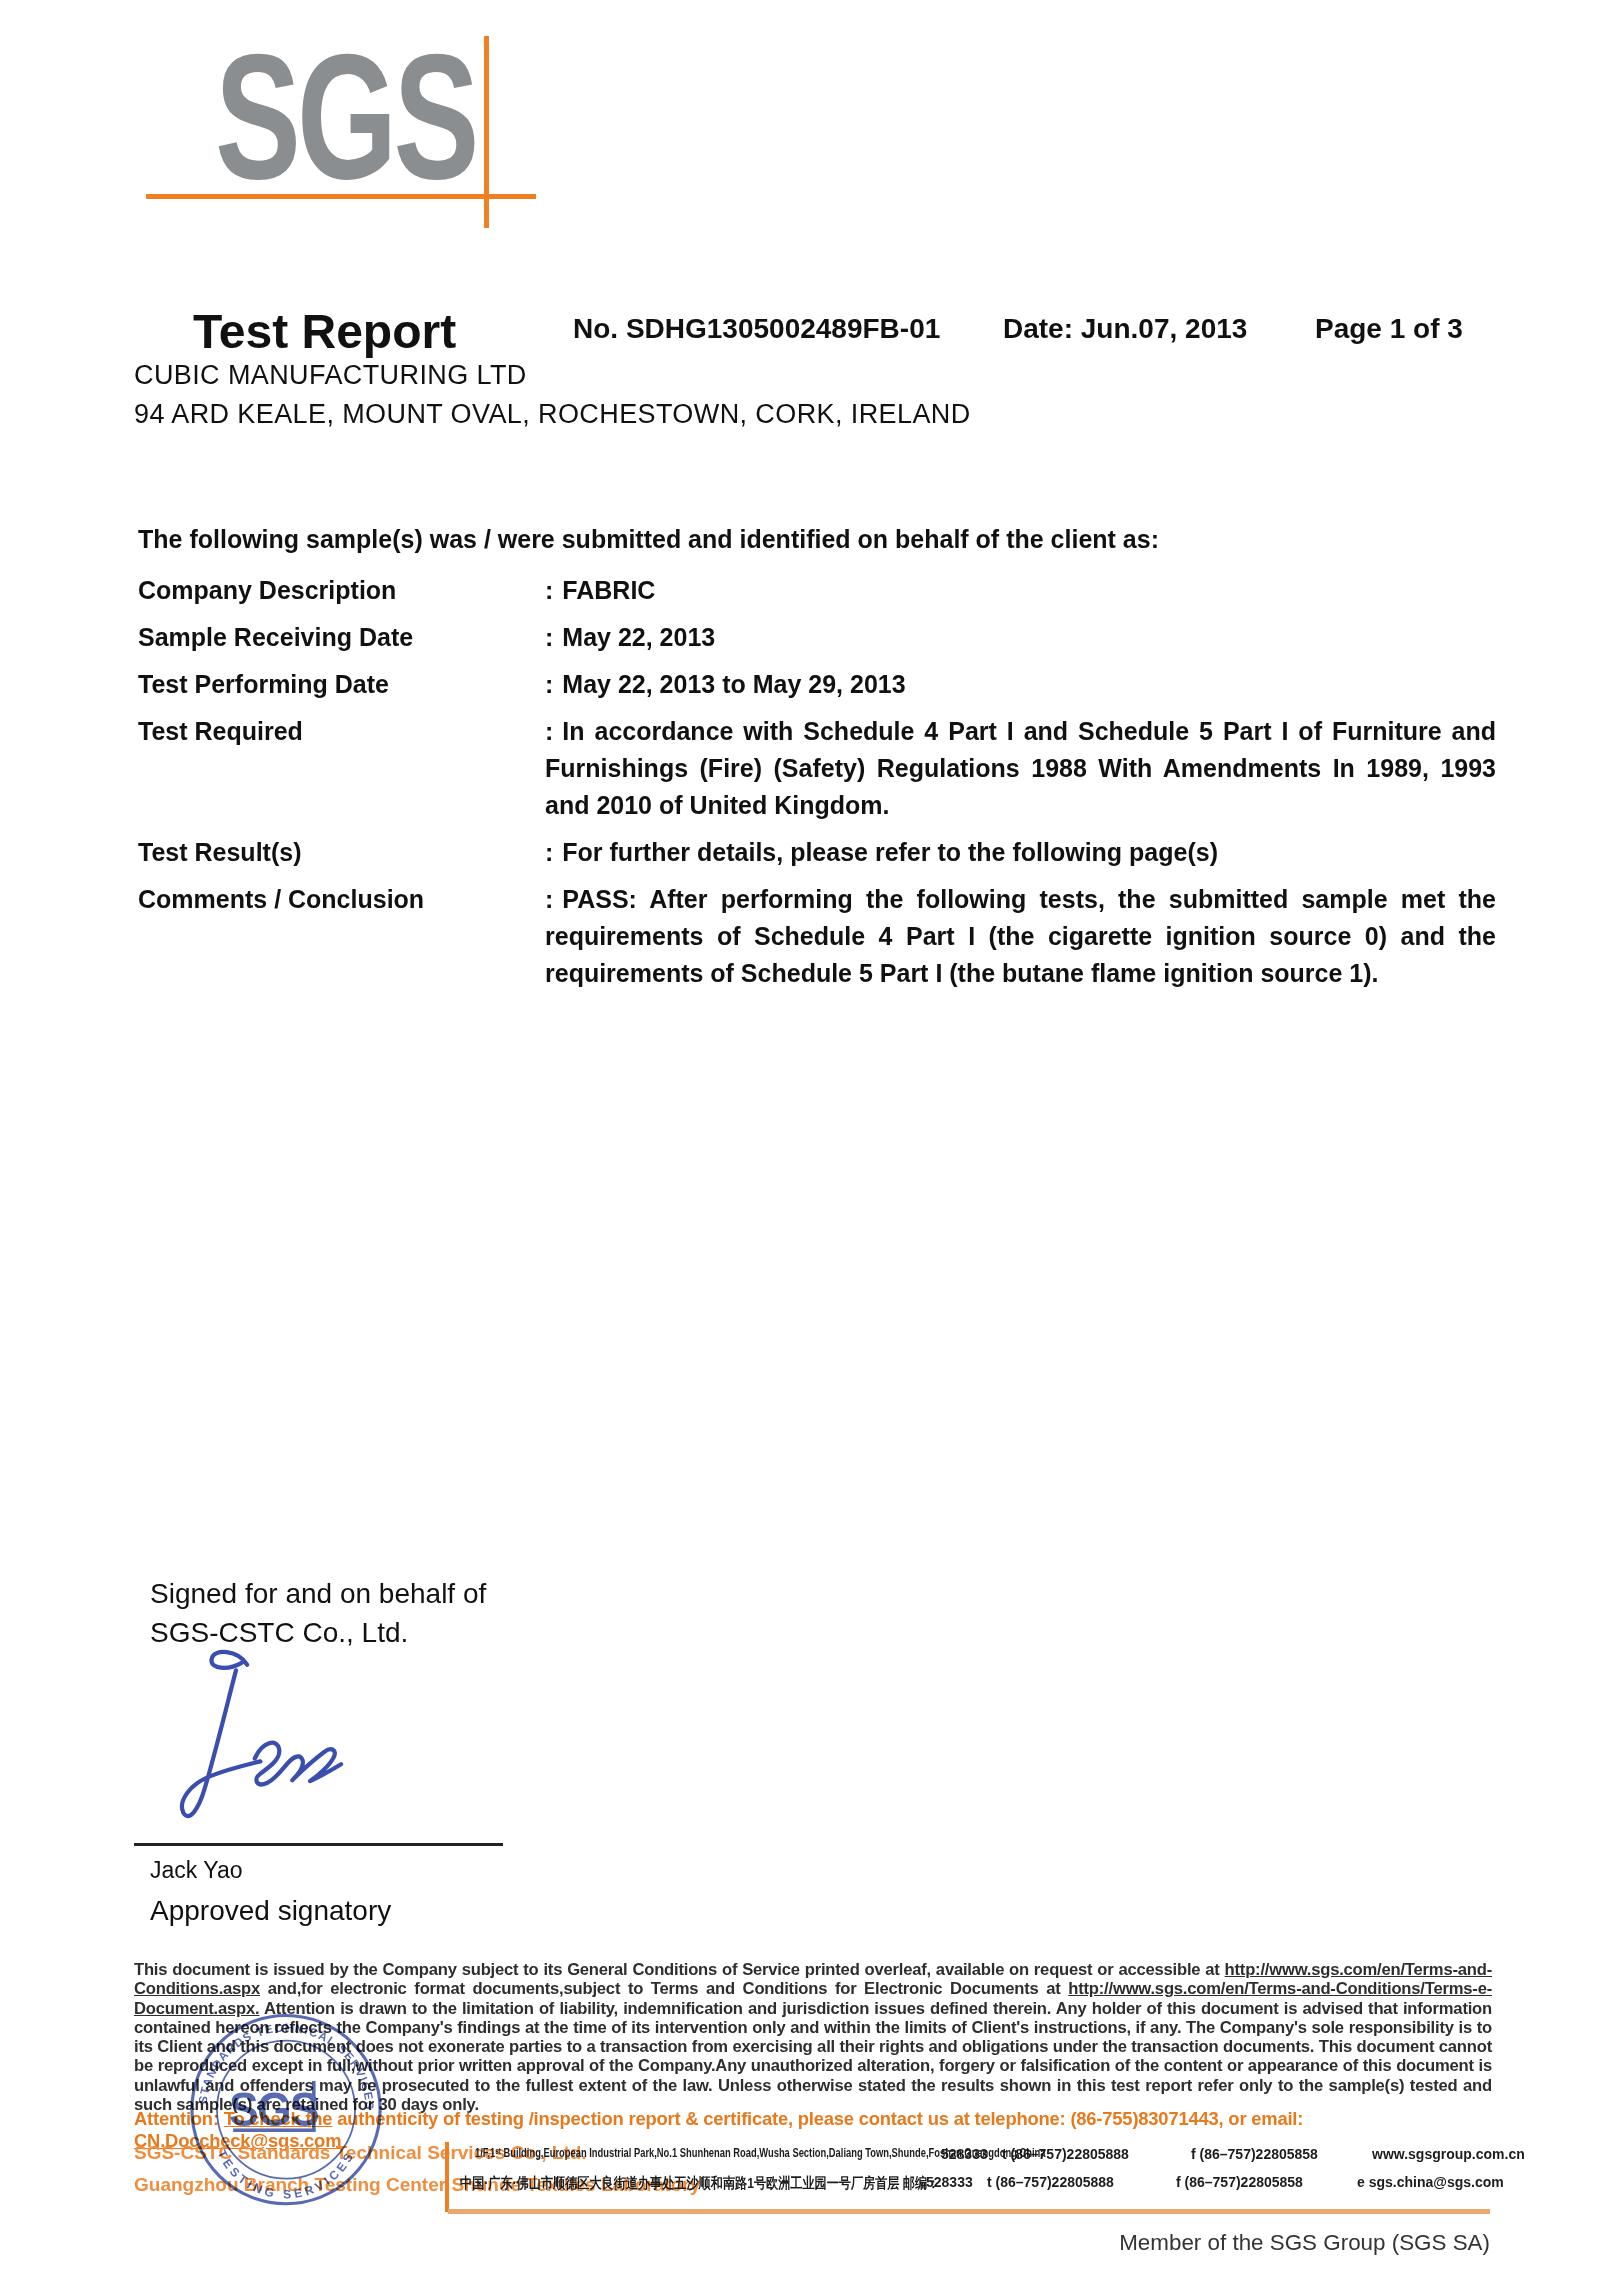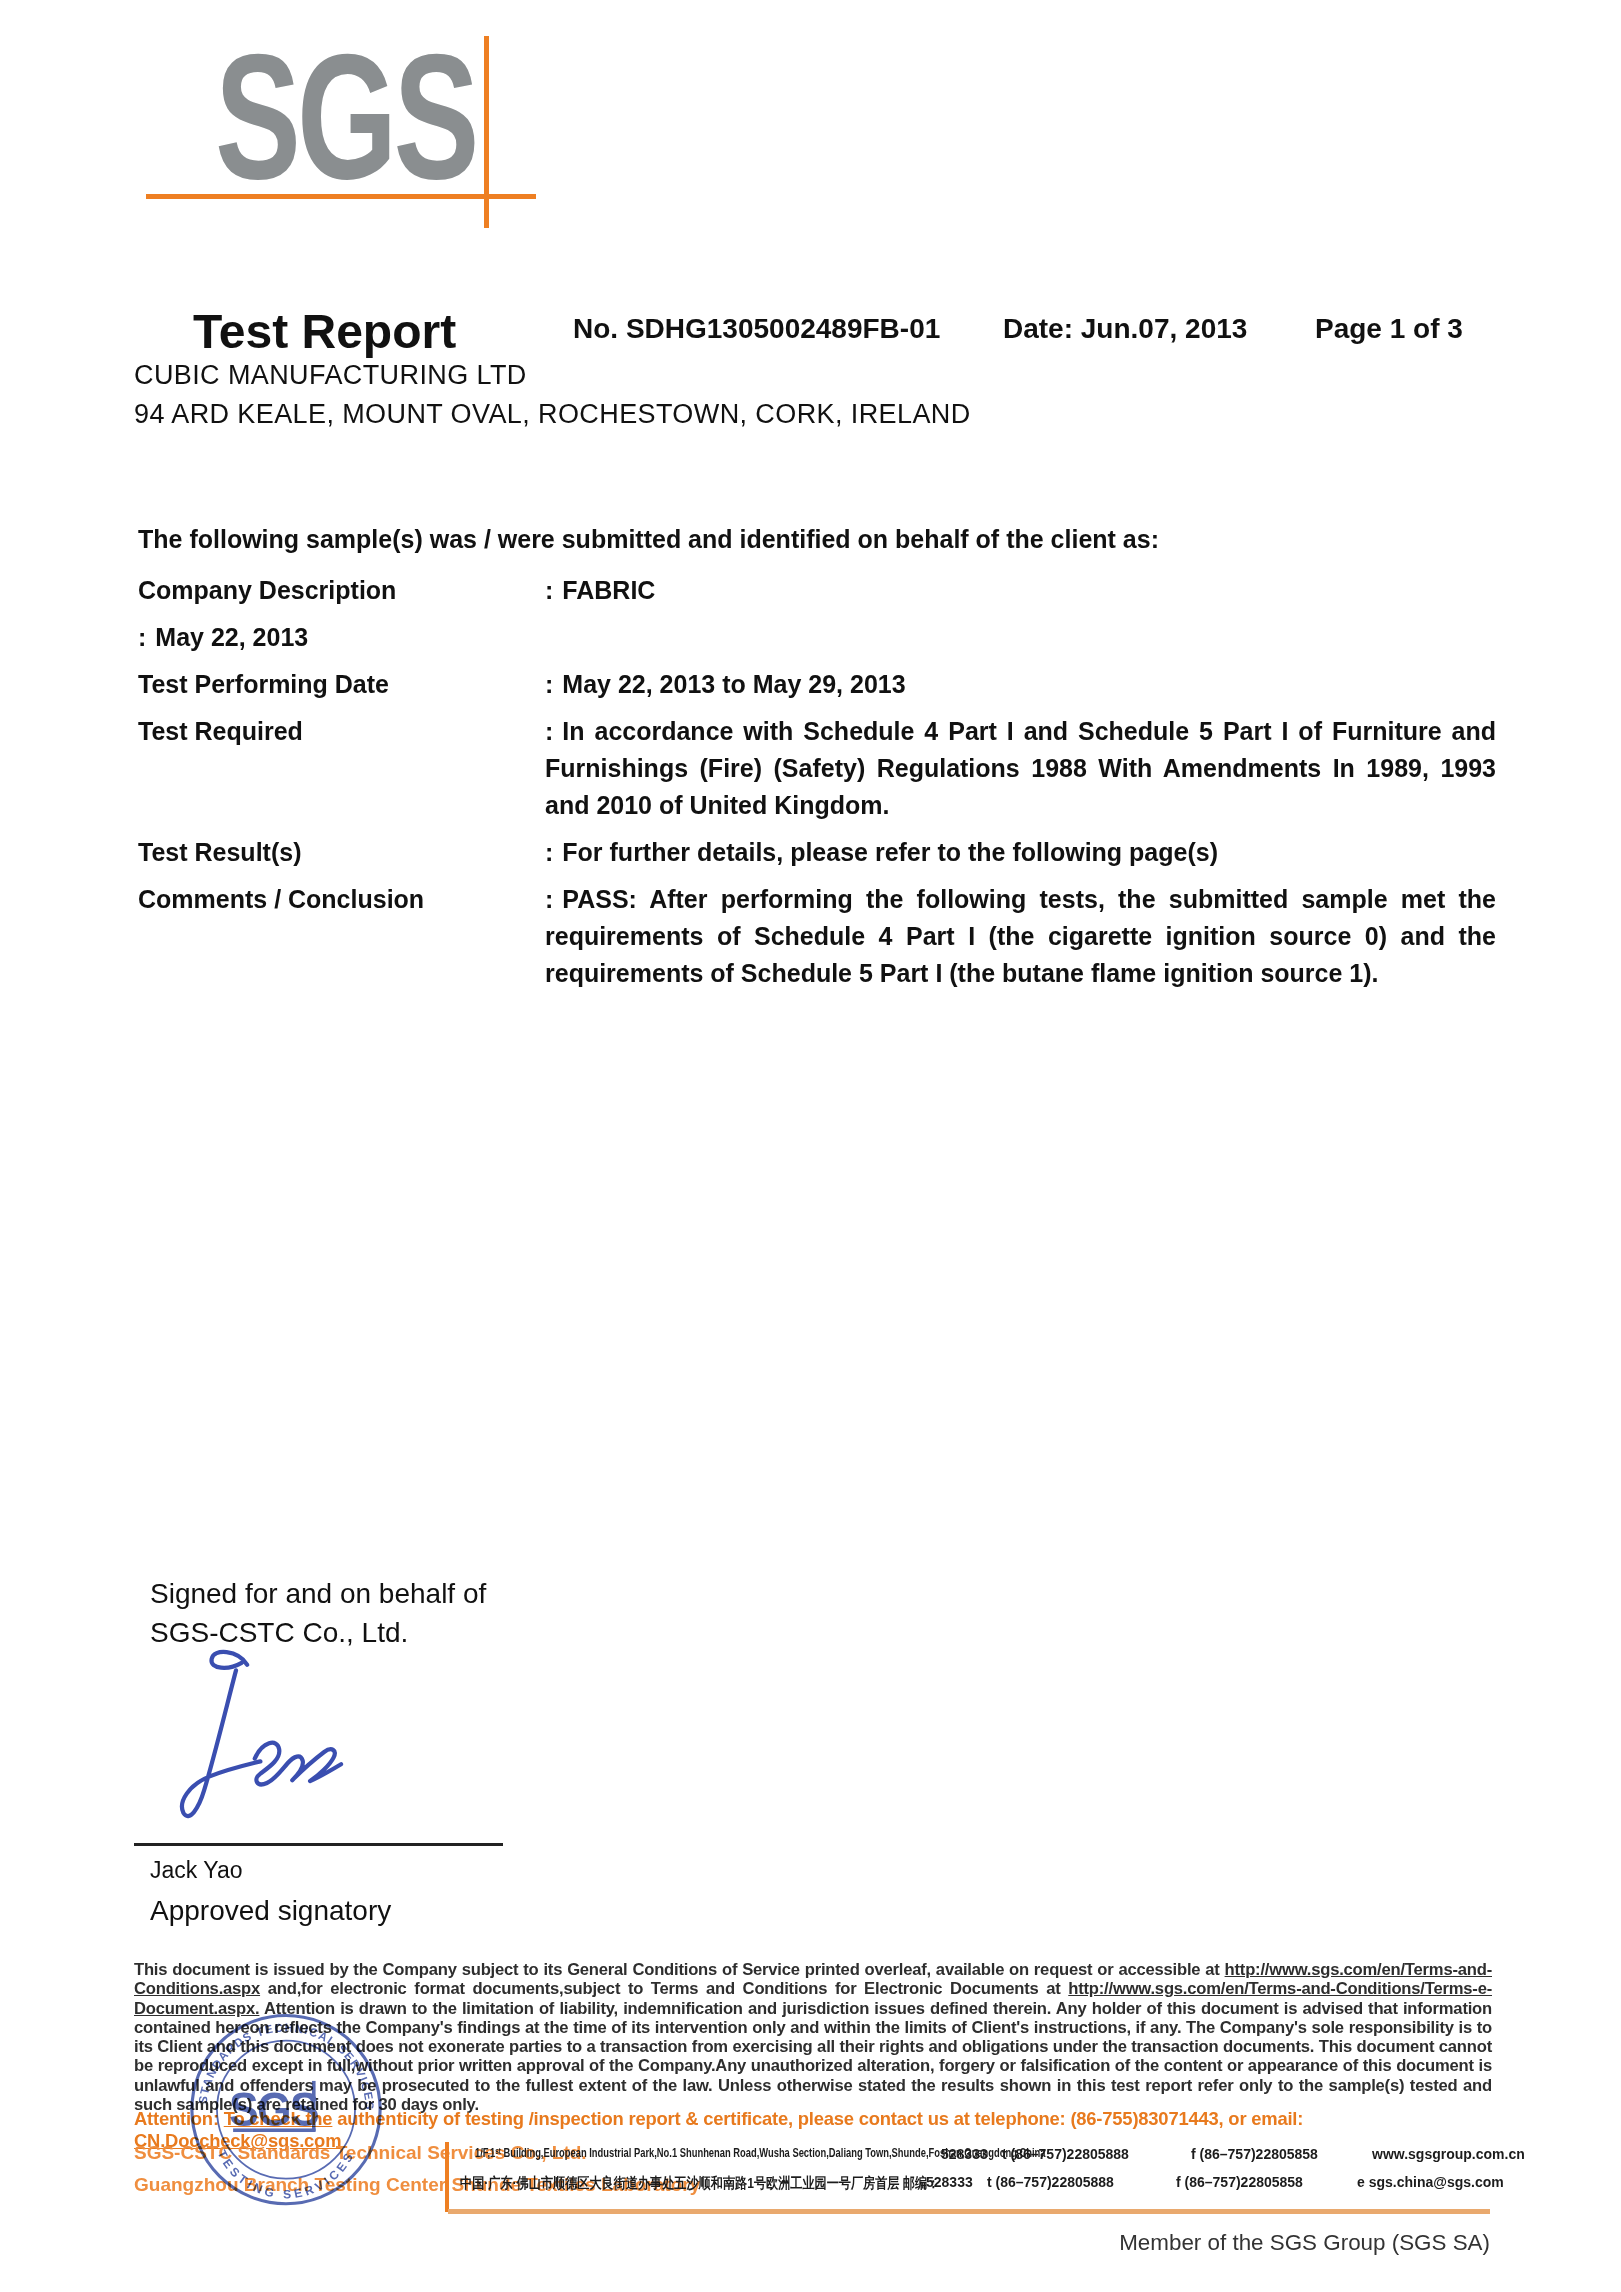--- a/index.html
+++ b/index.html
@@ -90,20 +90,21 @@
   <div class="client-addr">94 ARD KEALE, MOUNT OVAL, ROCHESTOWN, CORK, IRELAND</div>
 
   <div class="body-block">
     <div class="intro">The following sample(s) was / were submitted and identified on behalf of the client as:</div>
 
     <div class="info-row">
       <div class="info-label">Company Description</div>
       <div class="info-value"><span class="colon">:</span><span>FABRIC</span></div>
     </div>
     <div class="info-row">
+      <div class="info-label">Sample Receiving Date</div>
       <div class="info-value"><span class="colon">:</span><span>May 22, 2013</span></div>
     </div>
     <div class="info-row">
       <div class="info-label">Test Performing Date</div>
       <div class="info-value"><span class="colon">:</span><span>May 22, 2013 to May 29, 2013</span></div>
     </div>
     <div class="info-row">
       <div class="info-label">Test Required</div>
       <div class="info-value"><span class="colon">:</span><span>In accordance with Schedule 4 Part I and Schedule 5 Part I of Furniture and Furnishings (Fire) (Safety) Regulations 1988 With Amendments In 1989, 1993 and 2010 of United Kingdom.</span></div>
     </div>

